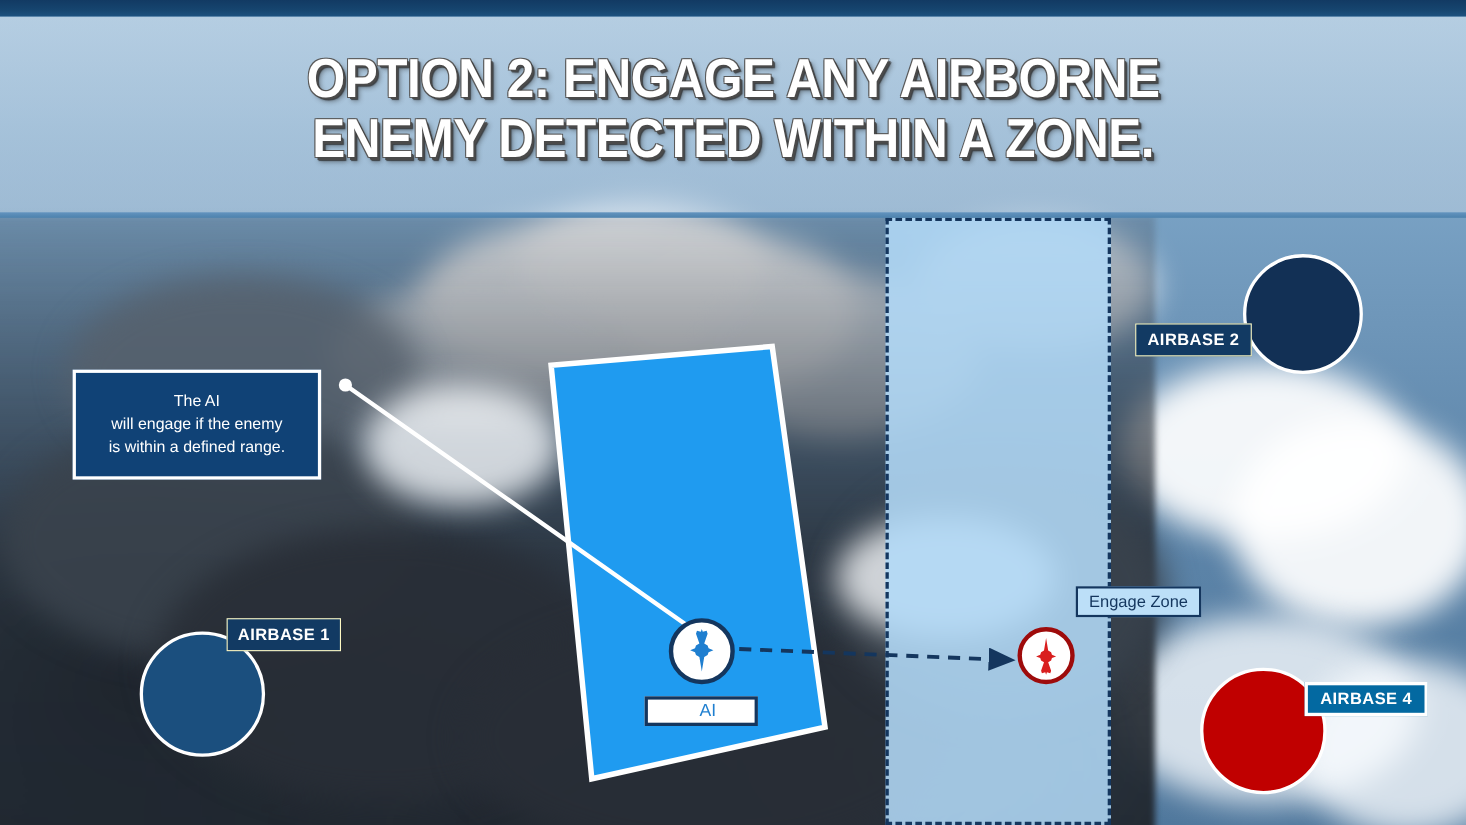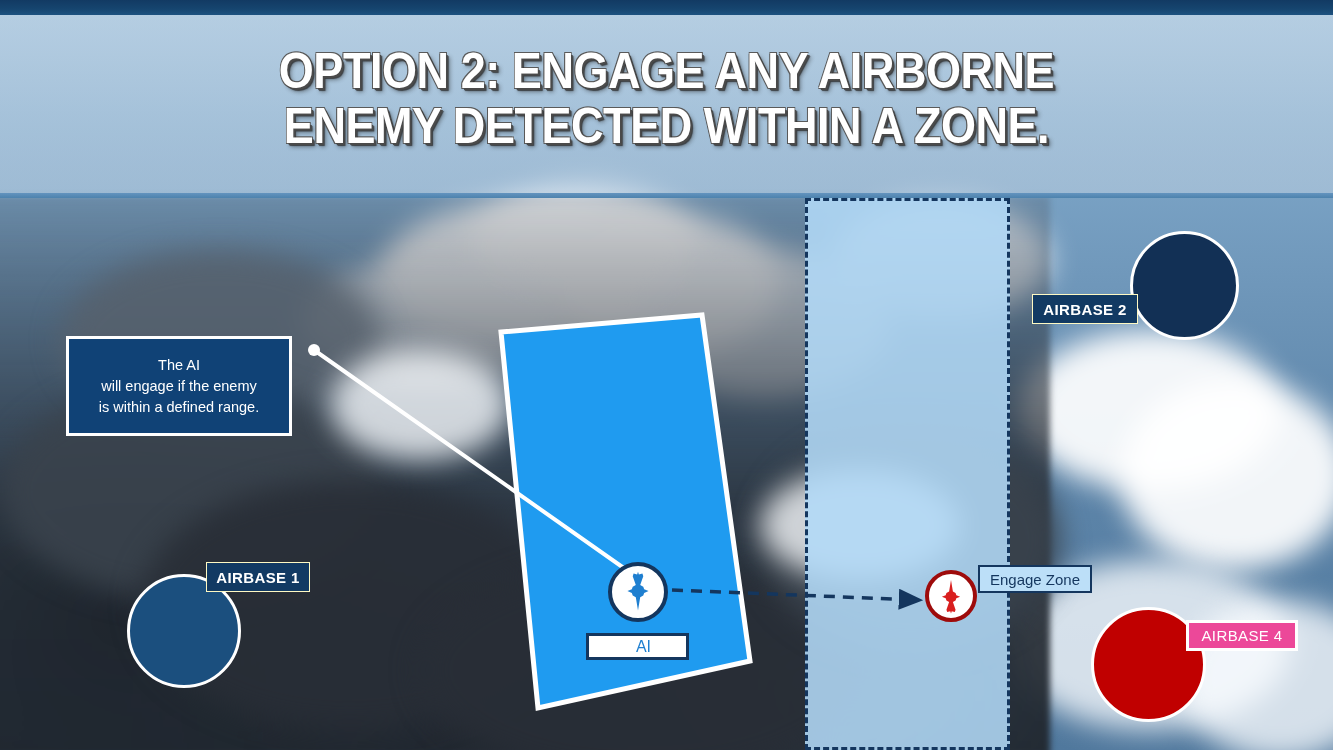--- a/index.html
+++ b/index.html
@@ -123,43 +123,42 @@
   }
   .lbl-navy {
     background: #123a63;
     border: 1px solid #fef9c3;
     color: #ffffff;
     font-size: 15px;
     font-weight: bold;
     letter-spacing: 0.4px;
   }
   .lbl-red {
-    background: #ec4899;
+    background: #0369a1;
     border: 3px solid #ffffff;
     color: #ffffff;
     font-size: 15px;
-    font-weight: normal;
+    font-weight: bold;
     letter-spacing: 0.4px;
   }
   .lbl-blue {
     background: #1f9bf0;
     border: 3px solid #ffffff;
     color: #ffffff;
     font-size: 17px;
     font-weight: bold;
     line-height: 22px;
     letter-spacing: 0.3px;
   }
   .lbl-lightblue {
     background: #bcdff8;
     border: 2px solid #14365e;
     color: #14365e;
     font-size: 15px;
     font-weight: normal;
-    margin-top: 32px;
   }
   .lbl-white {
     background: #ffffff;
     border: 3px solid #14365e;
     color: #1f7fd0;
     font-size: 16px;
     font-weight: normal;
   }
 
   #airbase1-label { left: 206px; top: 562px; width: 104px; height: 30px; }

